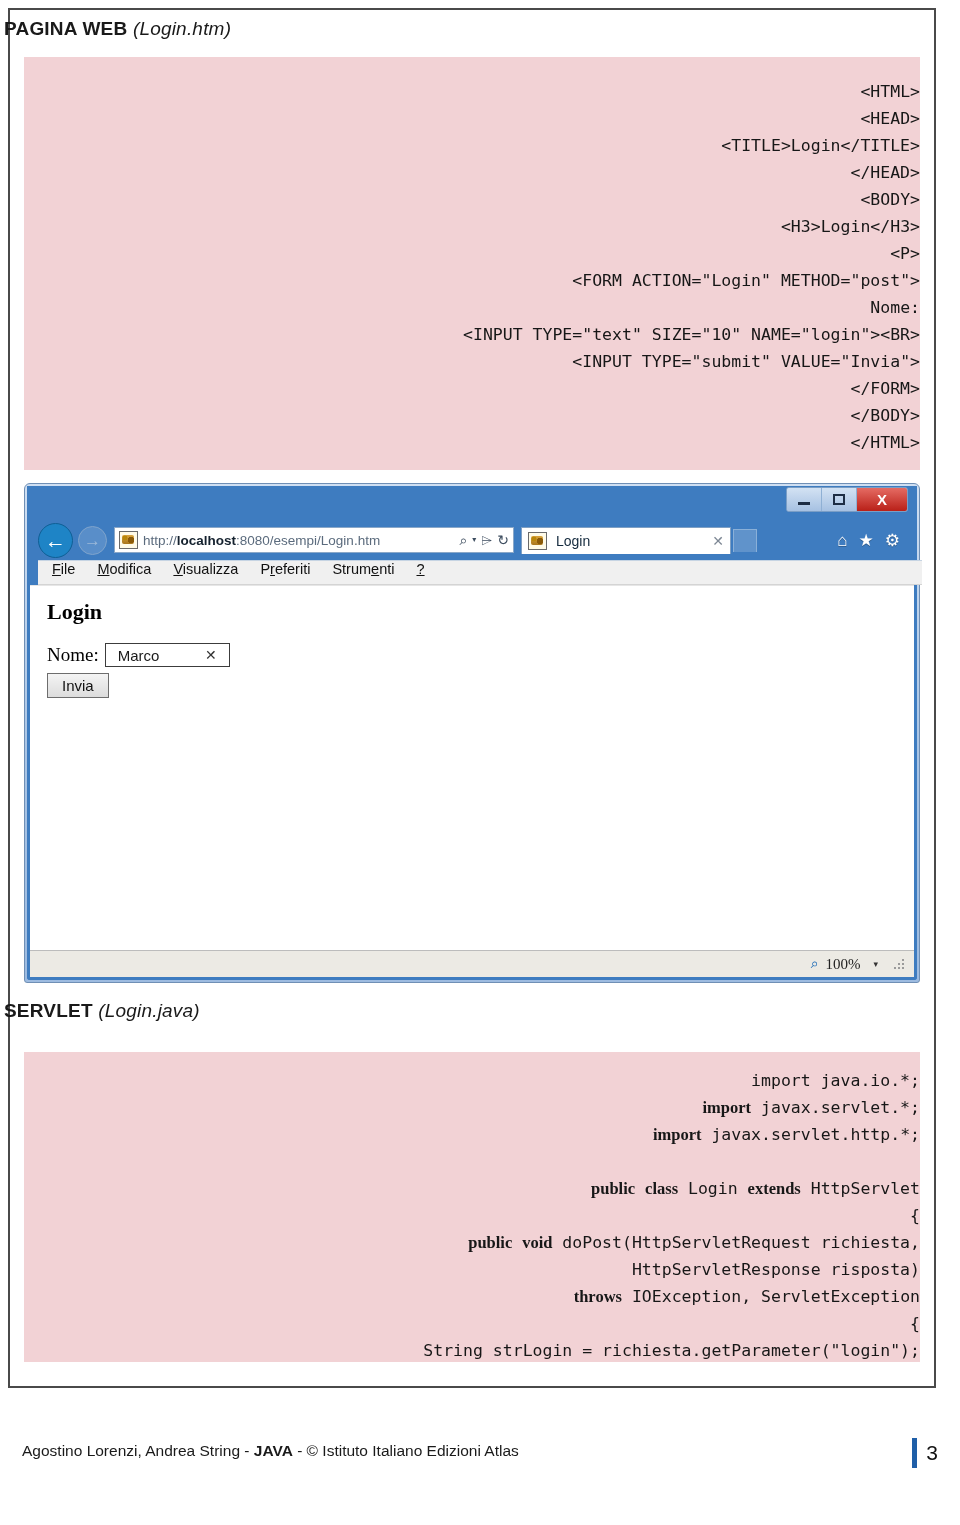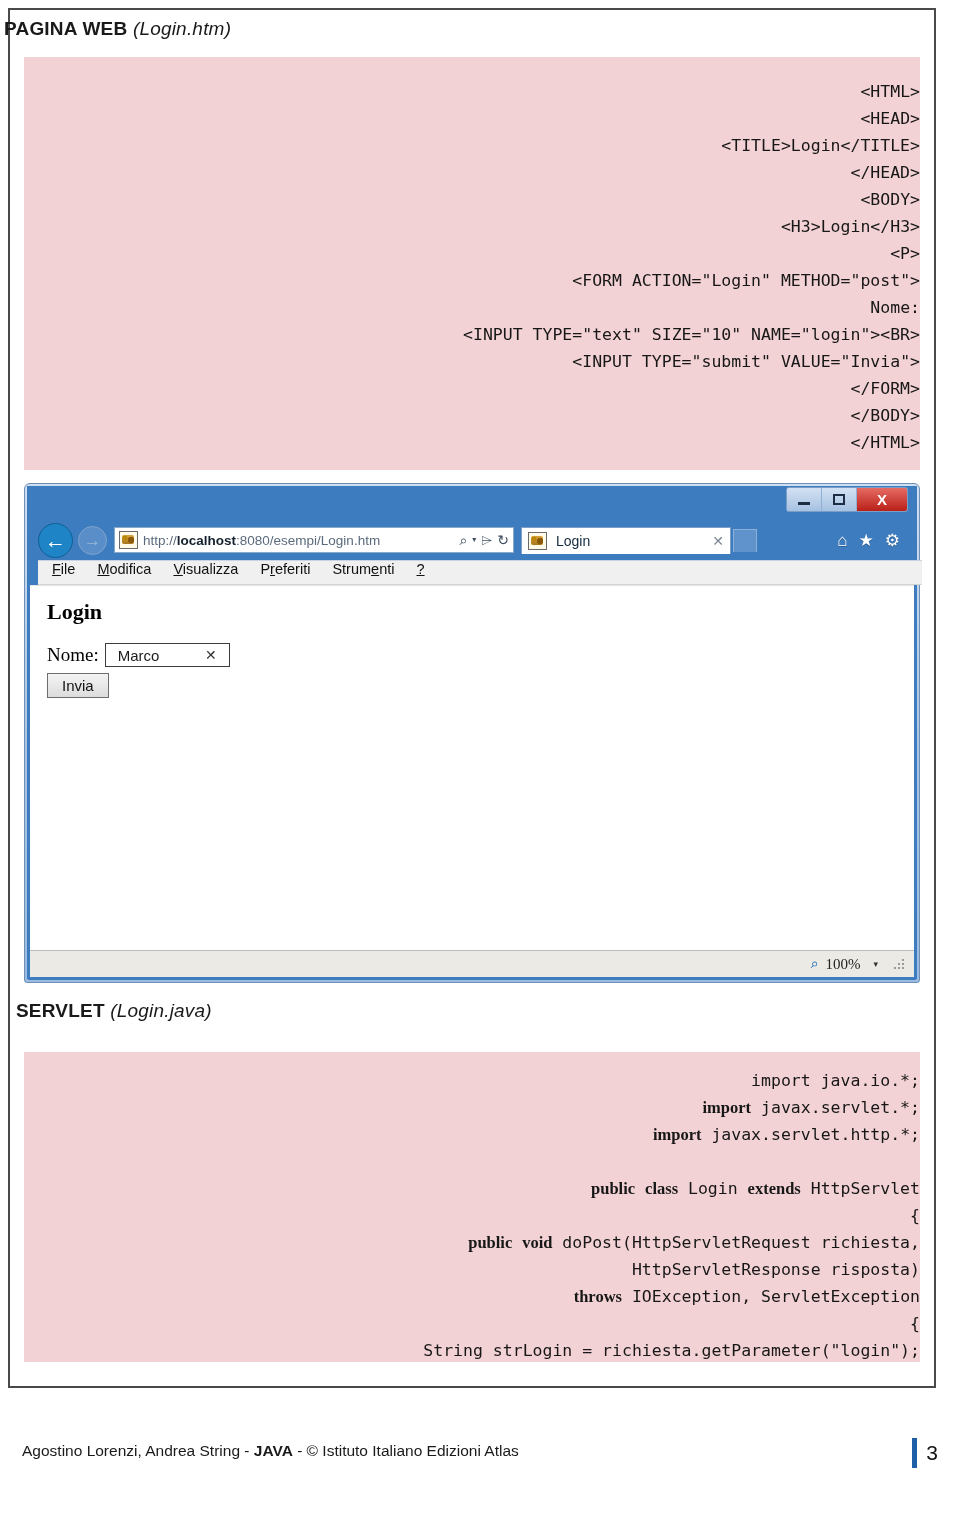--- a/index.html
+++ b/index.html
@@ -38,21 +38,21 @@
   }
   .section-heading .bold {
     font-weight: bold;
   }
   .section-heading .ital {
     font-style: italic;
     font-weight: normal;
   }
 
   #heading-web { position: absolute; left: 0; top: 18px; }
-  #heading-servlet { position: absolute; left: 12px; top: 1000px; }
+  #heading-servlet { position: absolute; left: 0; top: 1000px; }
 
   
   .code-block {
     position: absolute;
     background: #f2d2d5;
     font-family: "DejaVu Sans Mono", monospace;
     font-size: 16.5px;
     line-height: 27px;
     color: #171717;
     white-space: pre;

